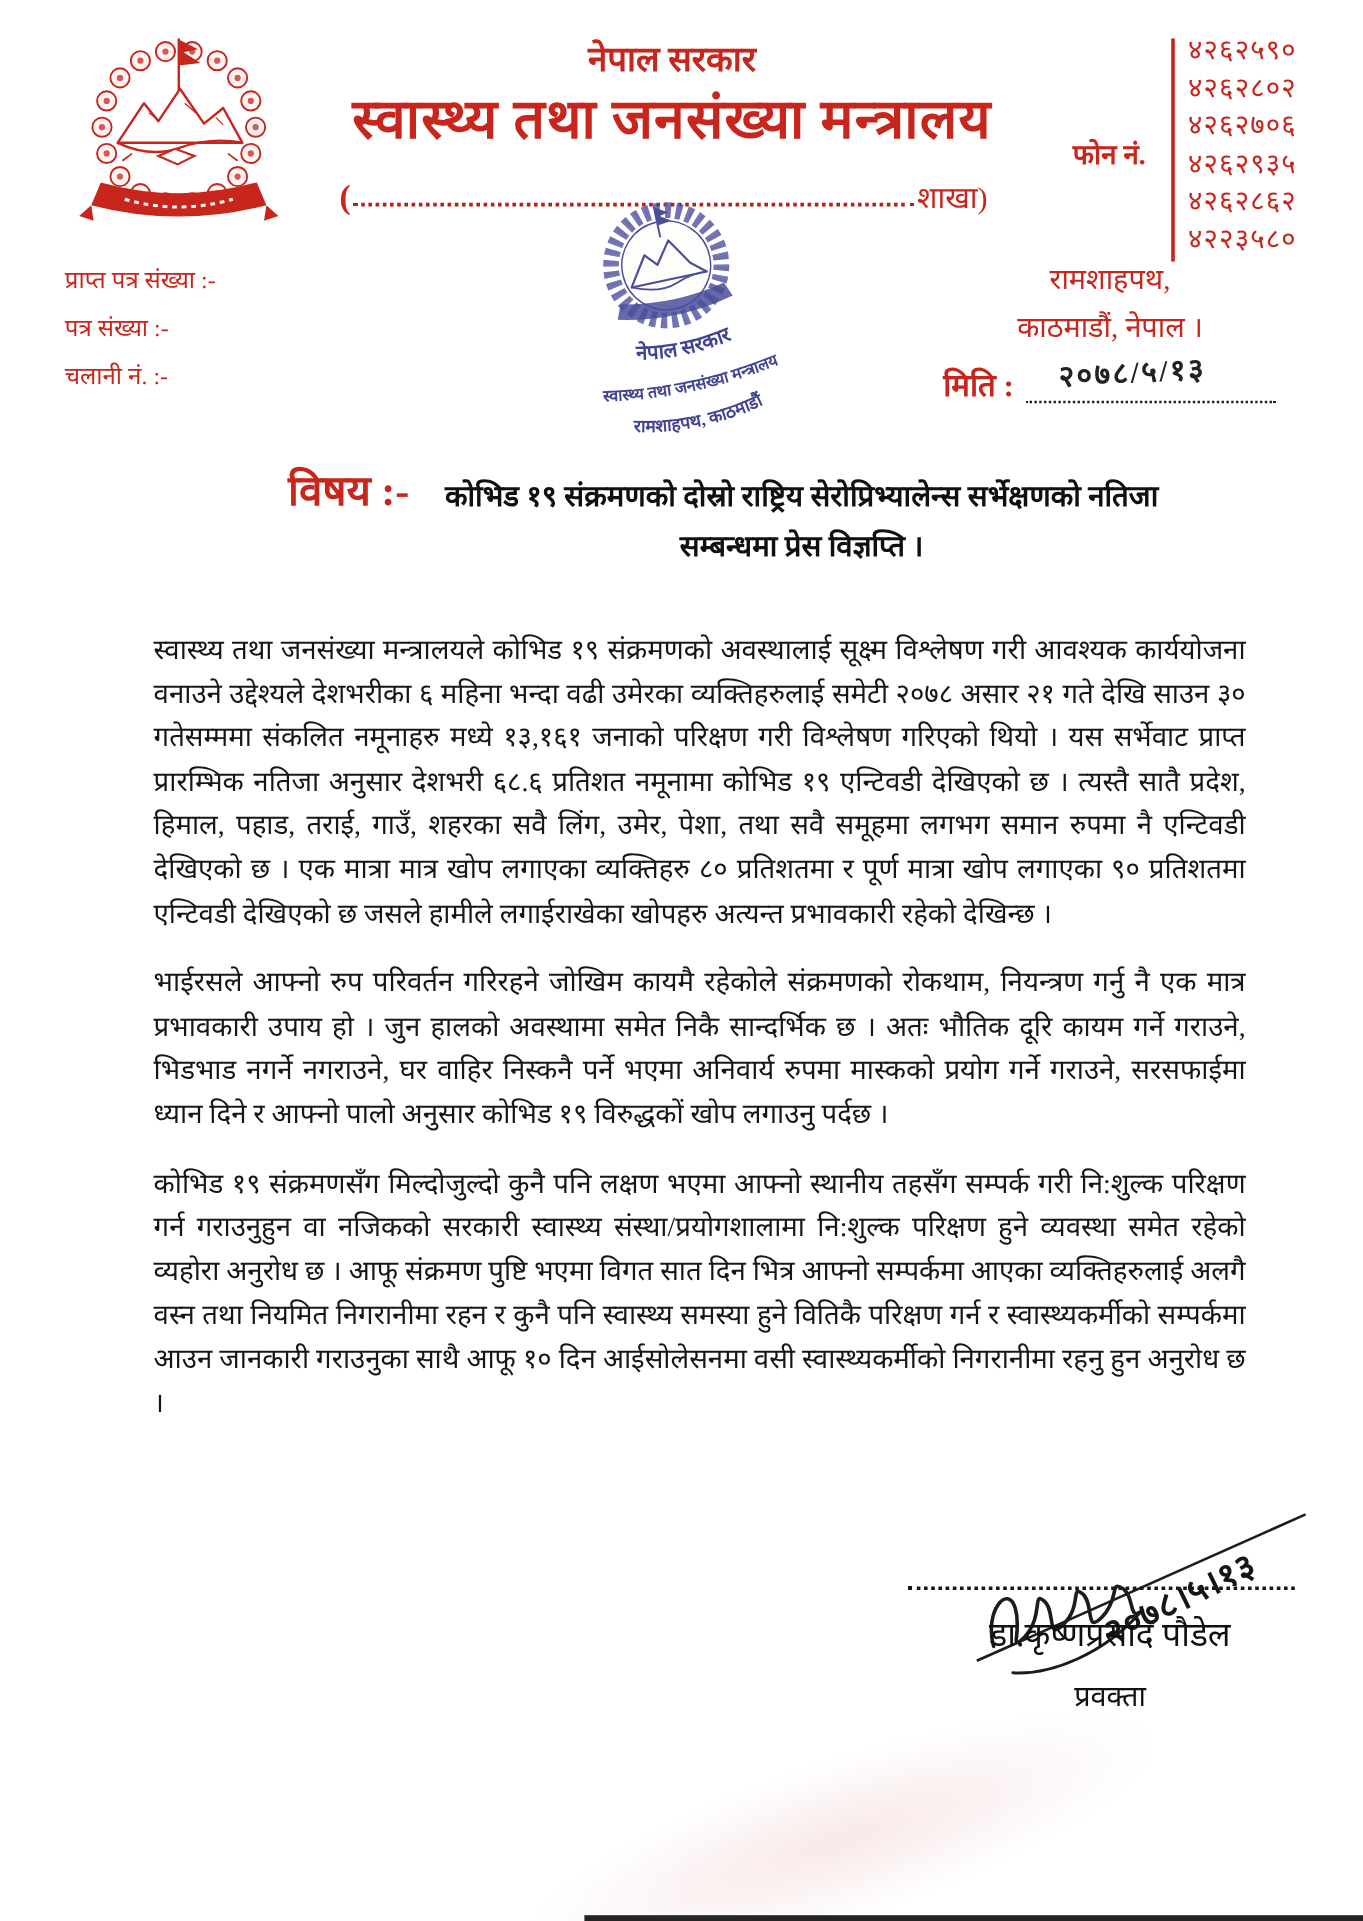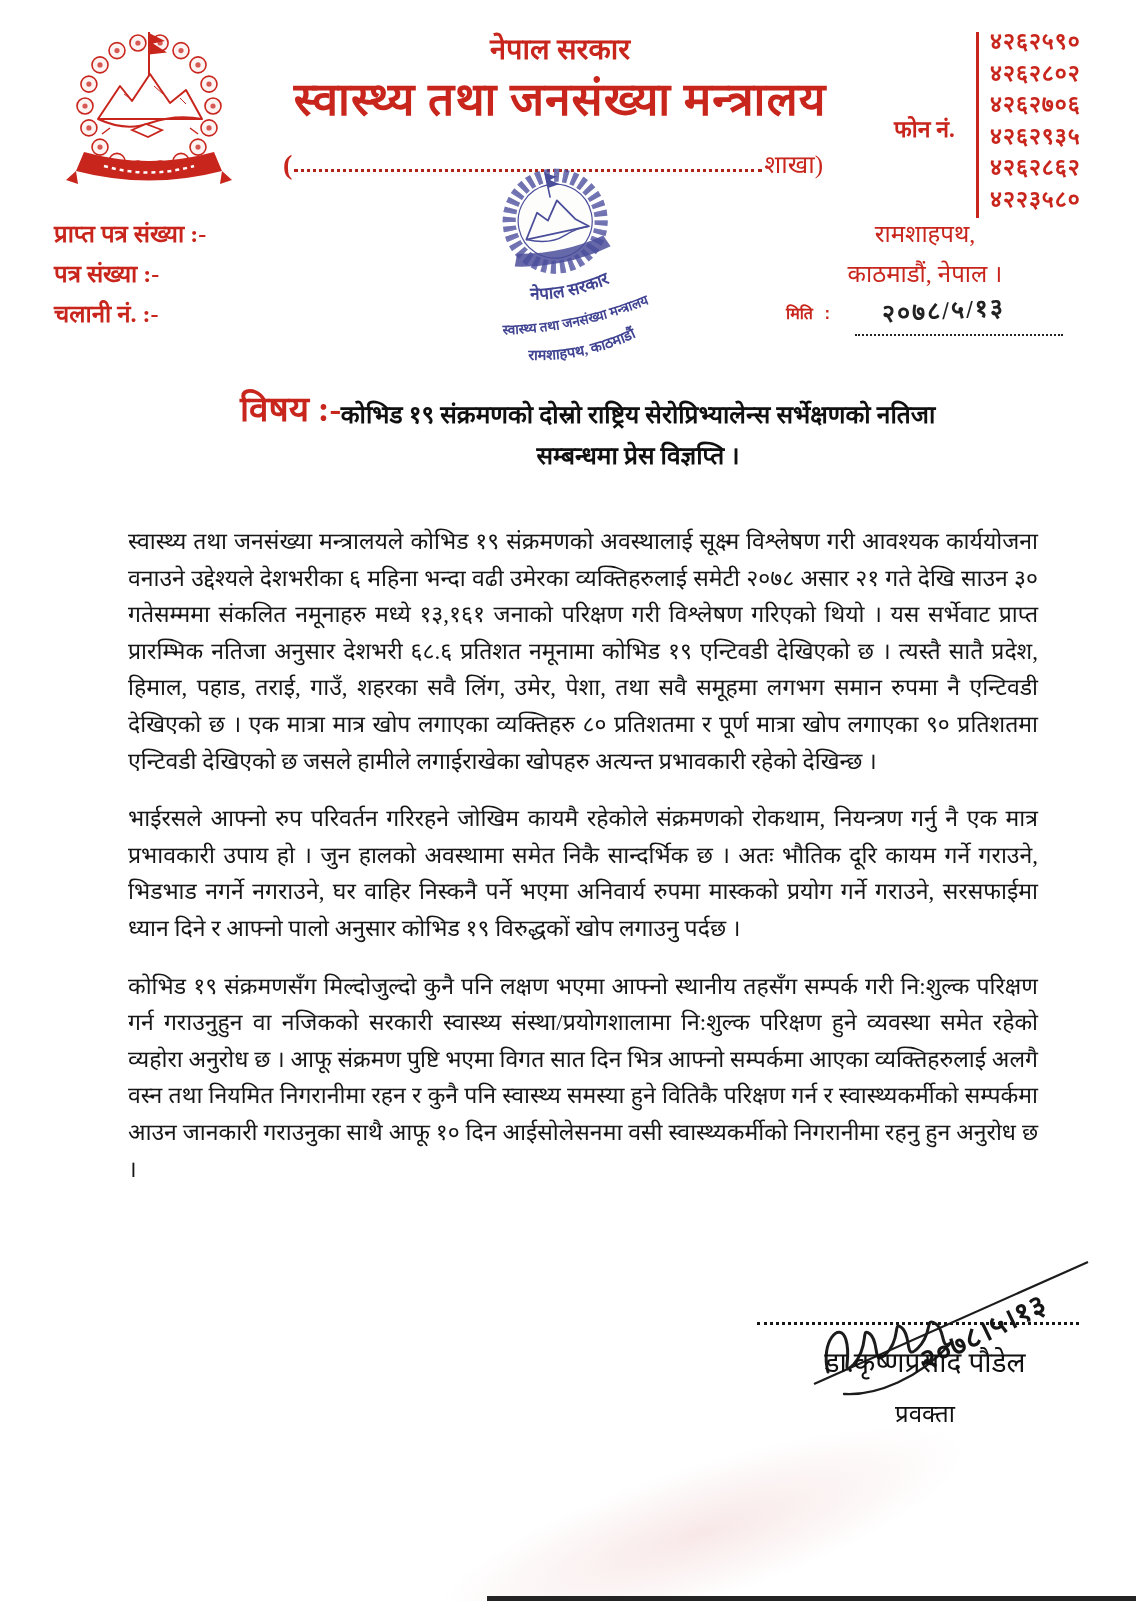--- a/index.html
+++ b/index.html
@@ -19,34 +19,34 @@
         font-size:29px;font-weight:bold;color:var(--red);}
   .ministry{position:absolute;left:210px;top:66px;width:700px;text-align:center;
         font-size:46px;font-weight:bold;color:var(--red);letter-spacing:1px;}
   .branch{position:absolute;left:283px;top:146px;width:540px;display:flex;align-items:flex-end;color:var(--red);}
   .branch .paren{font-size:28px;line-height:30px;font-weight:bold;}
   .branch .dots{flex:1;border-bottom:3.5px dotted var(--red2);margin:0 2px 8px 2px;height:20px;}
   .branch .label{font-size:25px;font-weight:normal;}
   .phone-label{position:absolute;left:894px;top:112px;font-size:23px;font-weight:bold;color:var(--red);}
   .phone-rule{position:absolute;left:976px;top:32px;width:2.5px;height:186px;background:var(--red);}
   .phones{position:absolute;left:990px;top:26px;color:var(--red);font-size:23px;
-        font-weight:bold;line-height:31.5px;letter-spacing:1px;text-align:right;}
+        font-weight:normal;line-height:31.5px;letter-spacing:1px;text-align:right;}
   
-  .meta-left{position:absolute;left:54px;top:214px;color:var(--red);font-size:24px;
-        font-weight:bold;line-height:40px;}
+  .meta-left{position:absolute;left:54px;top:214px;color:var(--red);font-size:20px;
+        font-weight:normal;line-height:40px;}
   .stamp{position:absolute;left:426px;top:152px;opacity:.93;}
   .addr{position:absolute;left:800px;top:214px;width:250px;text-align:center;color:var(--red);
         font-size:24px;font-weight:normal;line-height:40px;}
-  .date-label{position:absolute;left:786px;top:302px;font-size:16px;font-weight:bold;color:var(--red);font-family:Liberation Mono, monospace;}
+  .date-label{position:absolute;left:786px;top:302px;font-size:26px;font-weight:bold;color:var(--red);}
   .date-dots{position:absolute;left:855px;top:300px;width:208px;height:34px;border-bottom:2.5px dotted #222;}
   .date-value{position:absolute;left:882px;top:292px;font-size:25px;color:#222;font-weight:bold;
         transform:rotate(-3deg);letter-spacing:2px;}
   
   .subject-label{position:absolute;left:240px;top:384px;font-size:35px;font-weight:bold;color:var(--red);}
-  .subject{position:absolute;left:288px;top:394px;width:700px;text-align:center;
+  .subject{position:absolute;left:318px;top:394px;width:700px;text-align:center;
         font-size:24.5px;font-weight:bold;color:#101010;line-height:41px;}
   
   .body{position:absolute;left:128px;top:524px;width:910px;font-size:23px;line-height:36.6px;
         color:var(--ink);text-align:justify;}
   .body p{margin:0 0 21px 0;}
   
   .sig-dots{position:absolute;left:757px;top:1288px;width:322px;height:34px;border-bottom:3px dotted #161616;}
   .sig-svg{position:absolute;left:800px;top:1246px;}
   .sig-name{position:absolute;left:775px;top:1342px;width:300px;text-align:center;font-size:28px;color:#101010;}
   .sig-title{position:absolute;left:775px;top:1396px;width:300px;text-align:center;font-size:24px;color:#101010;}

